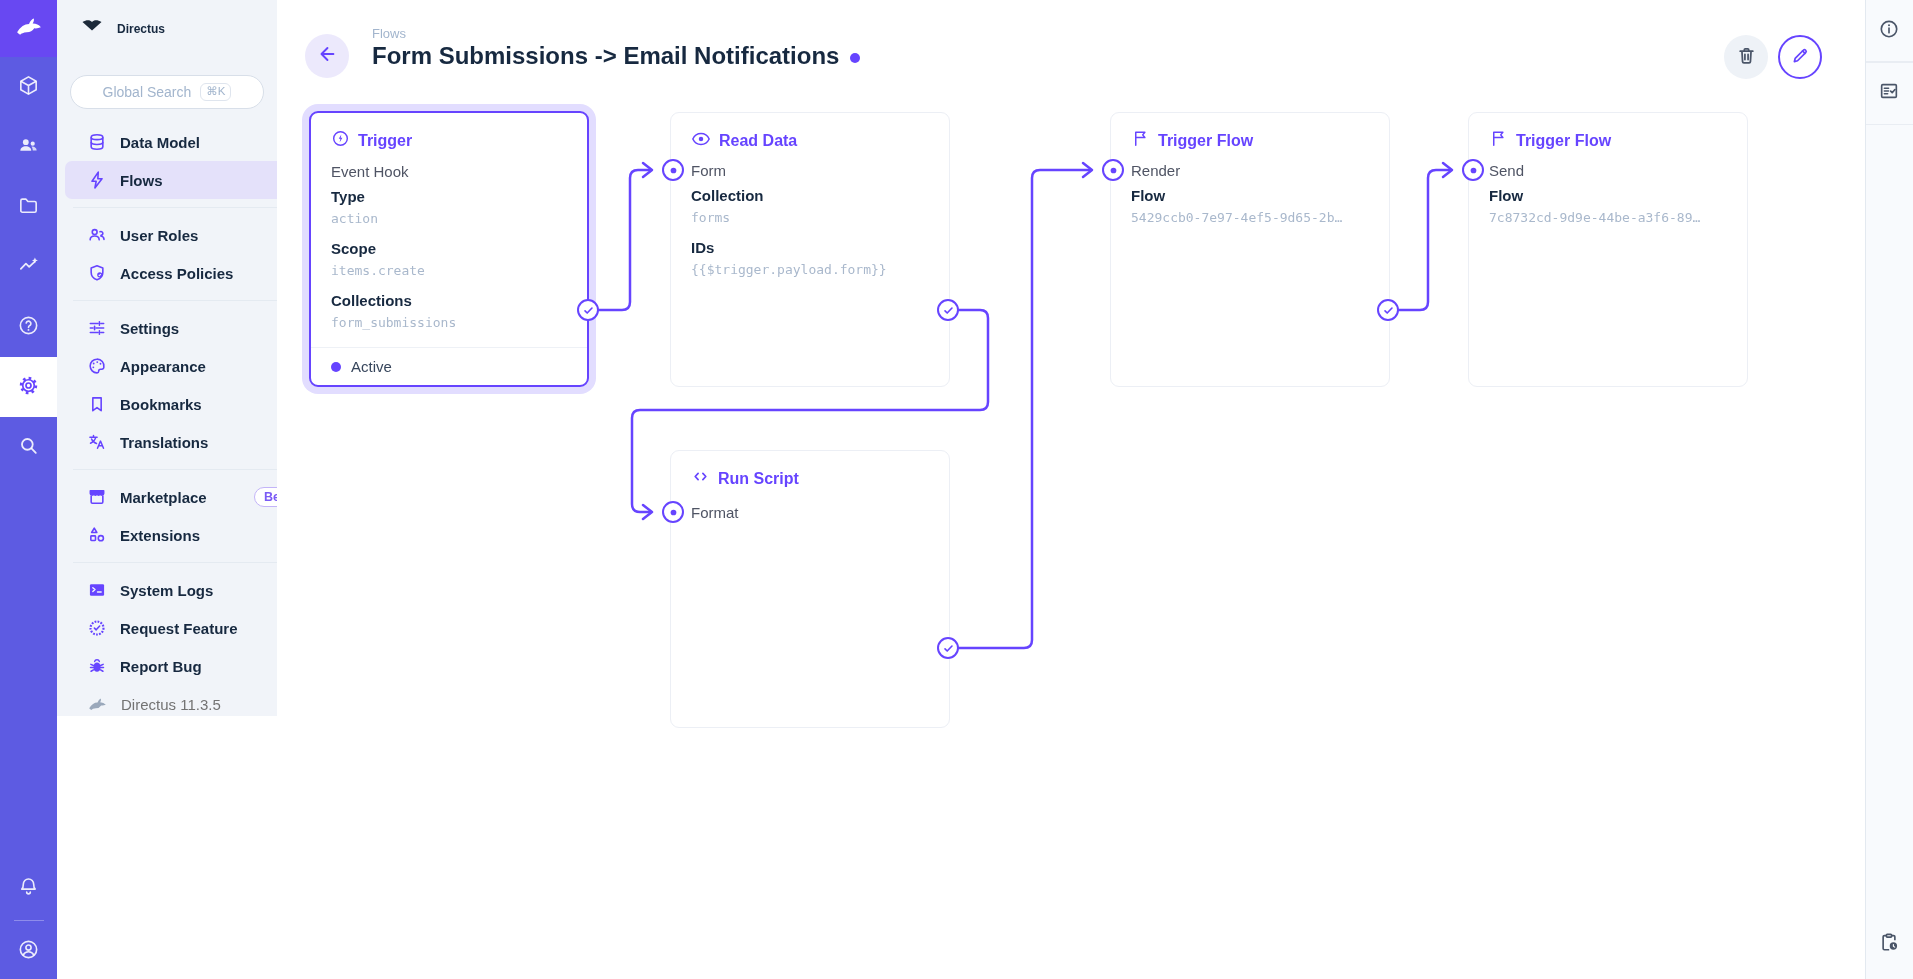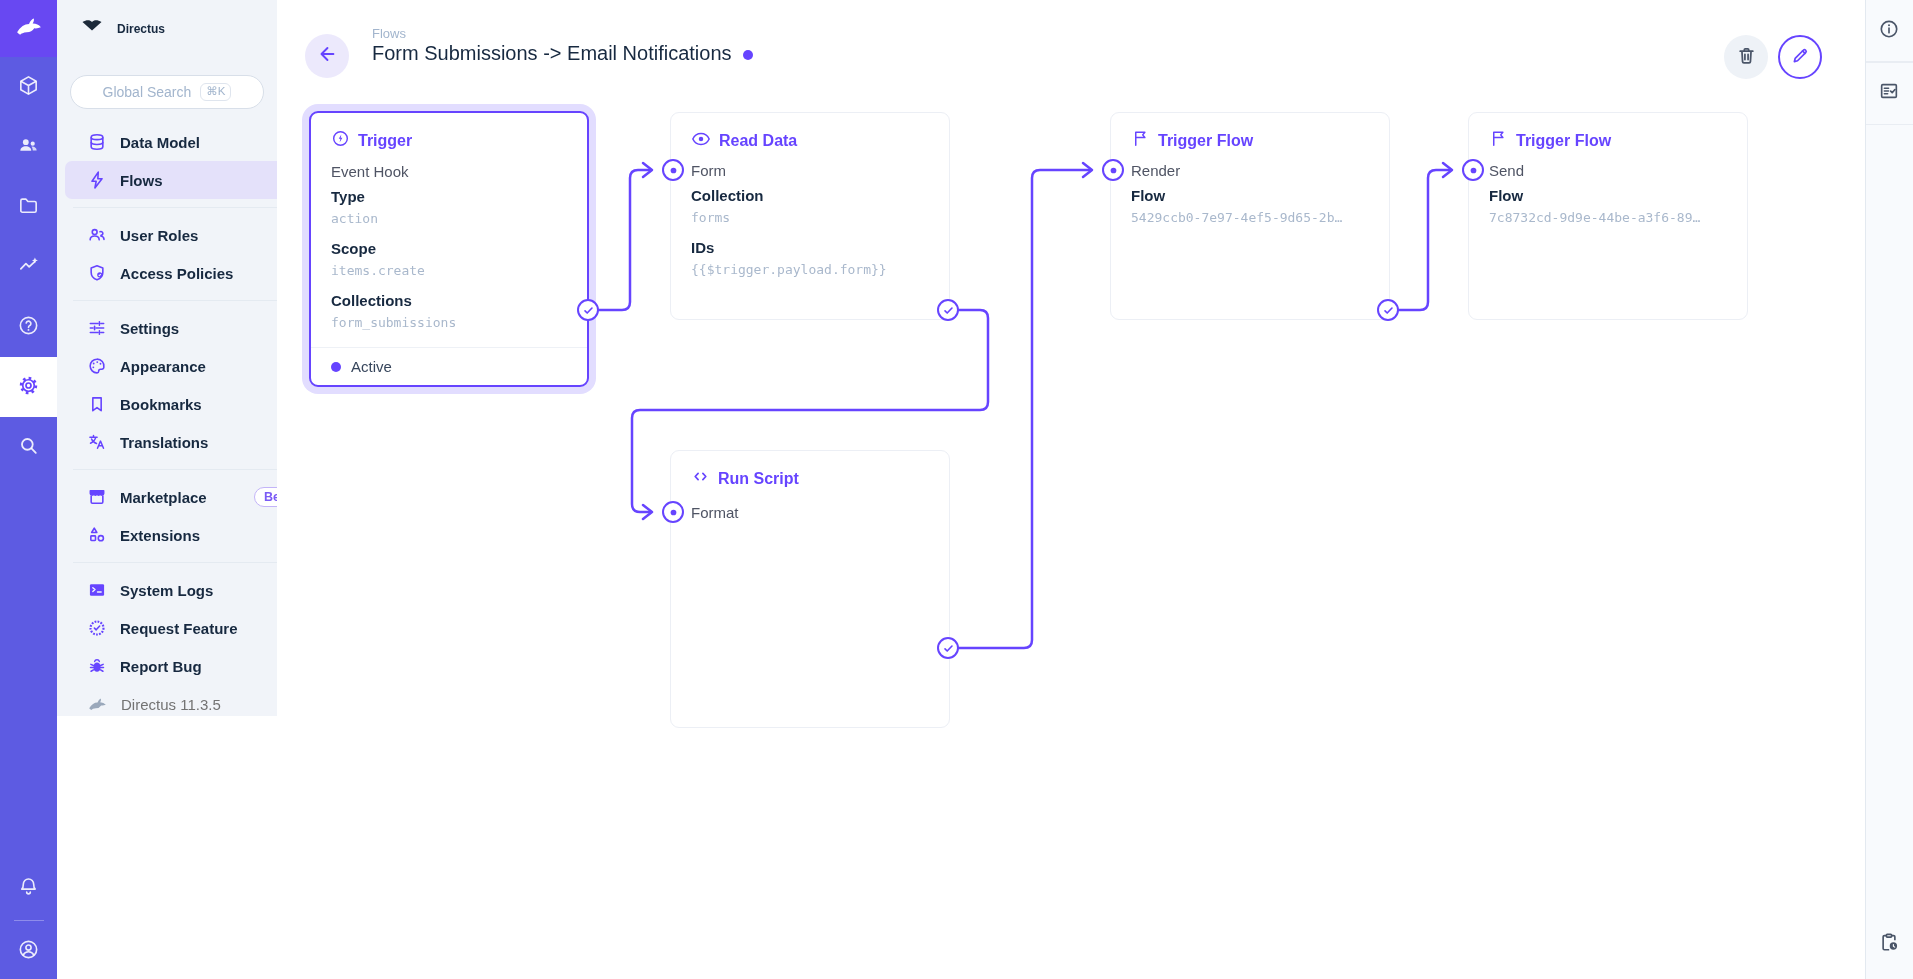--- a/index.html
+++ b/index.html
@@ -39,31 +39,31 @@
   .badge{margin-left:auto;margin-right:8px;font-size:12.5px;font-weight:600;color:#7a5af5;border:1.5px solid #c3b4f8;border-radius:11px;padding:2.5px 9px;line-height:1;background:#fff}
   .version-row{color:#9aa8bd}
   .version-row .nav-ic{color:#9aa8bb}
   .version-row .nav-label{font-weight:400;color:#737373}
 
   
   .main{position:absolute;left:277px;top:0;width:1588px;height:979px;background:#fff}
   .back-btn{position:absolute;left:28px;top:34px;width:44px;height:44px;border-radius:50%;background:#ece9fc;color:var(--accent);display:flex;align-items:center;justify-content:center;cursor:pointer;z-index:5}
   .breadcrumb{position:absolute;left:95px;top:26px;font-size:13px;color:var(--subdued-text);z-index:5}
   .title-row{position:absolute;left:95px;top:42px;display:flex;align-items:center;z-index:5}
-  .page-title{font-size:20px;font-weight:400;color:var(--heading-text);white-space:nowrap}
+  .page-title{font-size:24px;font-weight:700;color:var(--heading-text);white-space:nowrap}
   .title-dot{width:10px;height:10px;border-radius:50%;background:var(--accent);margin-left:11px;margin-top:3px}
   .hdr-actions{position:absolute;left:1447px;top:35px;display:flex;gap:10px;z-index:5}
   .icon-btn{width:44px;height:44px;border-radius:50%;display:flex;align-items:center;justify-content:center;cursor:pointer}
   .icon-btn.gray{background:#eef2f7;color:#4a5568}
   .icon-btn.outline{background:#fff;border:2px solid var(--accent);color:var(--accent)}
 
   
   .canvas{position:absolute;left:0;top:0;width:1588px;height:979px}
   .wires{position:absolute;left:0;top:0;z-index:1;pointer-events:none}
-  .card{position:absolute;width:280px;height:208px;background:#fff;border:1.5px solid var(--card-border);border-radius:9px;z-index:2;cursor:pointer}
+  .card{position:absolute;width:280px;height:275px;background:#fff;border:1.5px solid var(--card-border);border-radius:9px;z-index:2;cursor:pointer}
   .card.selected{border:2px solid var(--accent);box-shadow:0 0 0 7px var(--selection-halo)}
   .card-header{position:absolute;left:20px;top:16px;display:flex;align-items:center;gap:8px;color:var(--accent);font-size:16px;font-weight:700}
   .row{position:absolute;left:20px;right:14px;height:22px;line-height:22px;white-space:nowrap;overflow:hidden}
   .row.name{font-size:15px;color:var(--body-text)}
   .row.lbl{font-size:15px;font-weight:700;color:var(--heading-text)}
   .row.val{font-size:13px;color:#a9b8cc}
   .card-footer{position:absolute;left:0;right:0;bottom:0;height:38px;border-top:1px solid #eef1f6;display:flex;align-items:center;gap:10px;padding:0 20px}
   .status-dot{width:10px;height:10px;border-radius:50%;background:var(--accent)}
   .status-text{font-size:15px;color:#37465c}
   .connector{position:absolute;width:22px;height:22px;border-radius:50%;background:#fff;border:2.4px solid var(--accent);z-index:3;display:flex;align-items:center;justify-content:center;cursor:grab}

